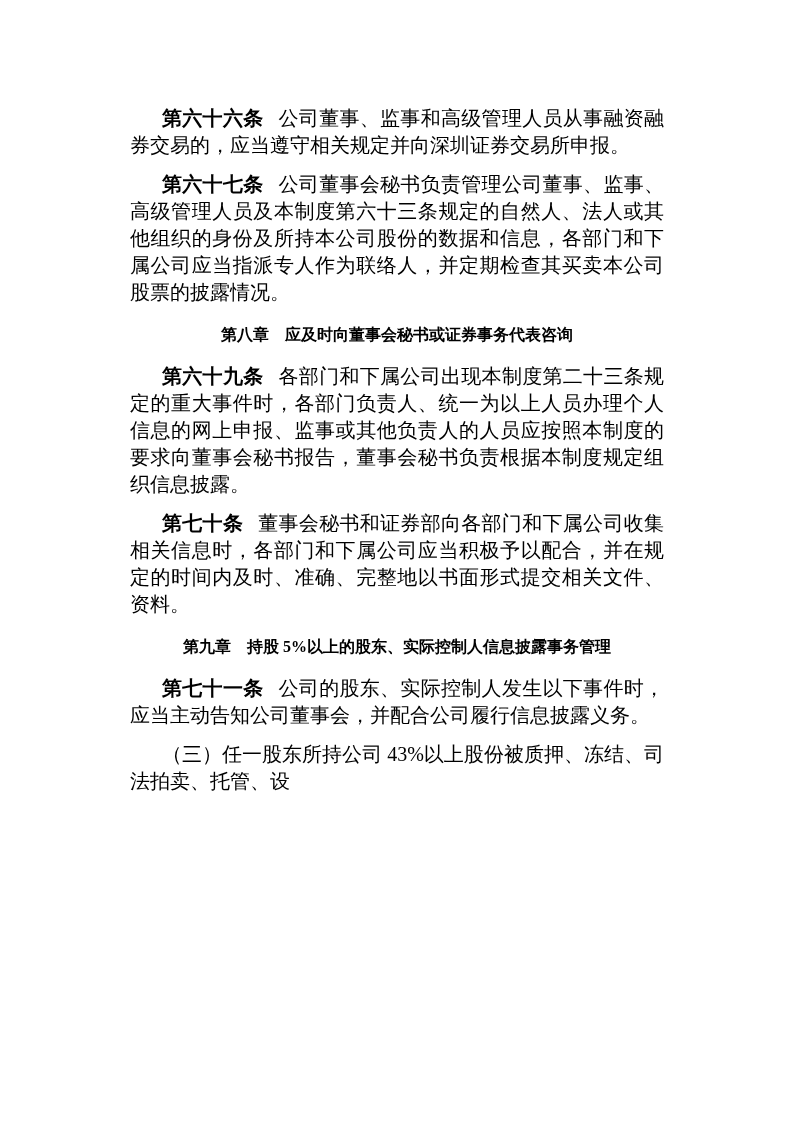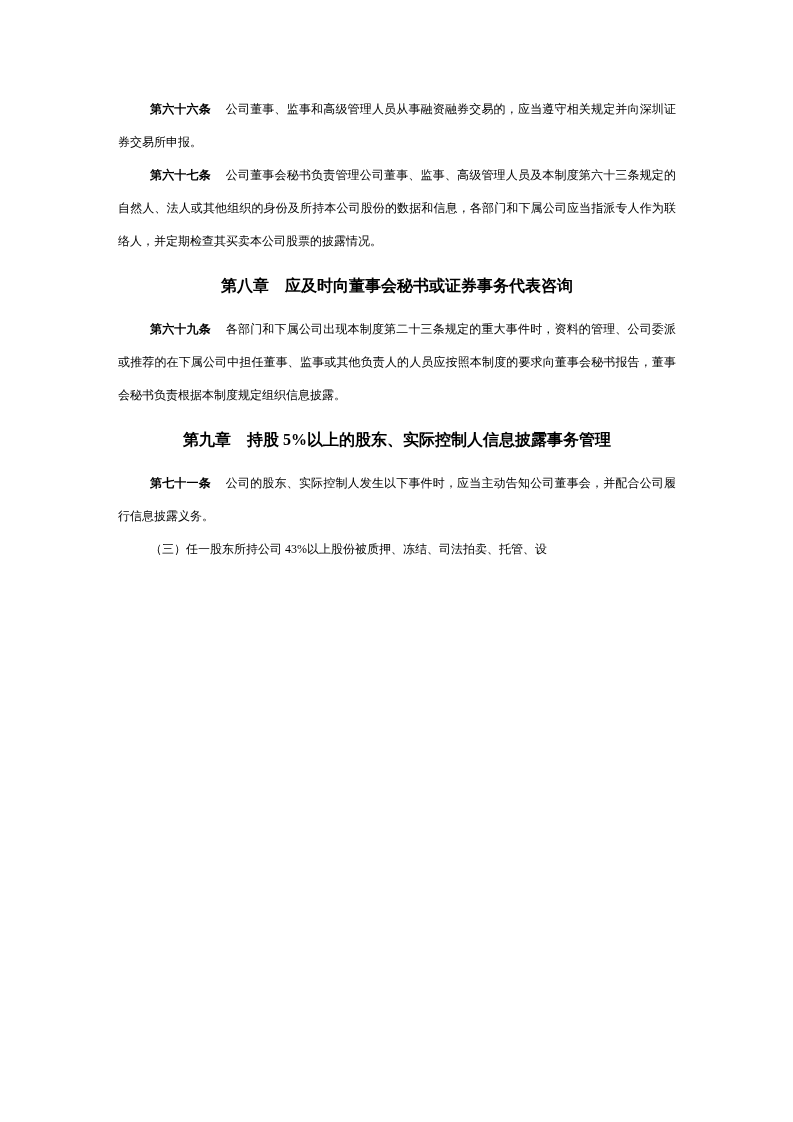--- a/index.html
+++ b/index.html
@@ -12,23 +12,23 @@
     width: 793px;
     height: 1122px;
     background: #ffffff;
     box-sizing: border-box;
     padding: 93px 117px 40px 118px;
     overflow: hidden;
     font-family: "Liberation Serif", "DejaVu Serif", serif;
     color: #000000;
   }
   .para {
-    margin: 0;
-    font-size: 12px;
-    line-height: 33px;
+    margin: 12px;
+    font-size: 20px;
+    line-height: 27px;
     text-align: justify;
     text-justify: inter-ideograph;
     text-indent: 32px;
     word-break: break-all;
   }
   .para .num {
     font-weight: 700;
     margin-right: 15px;
   }
   .chapter {
@@ -45,22 +45,23 @@
 
 <div class="page">
 
   <p class="para"><span class="num">第六十六条</span><span>公司董事、监事和高级管理人员从事融资融券交易的，应当遵守相关规定并向深圳证券交易所申报。</span></p>
 
   <p class="para"><span class="num">第六十七条</span><span>公司董事会秘书负责管理公司董事、监事、高级管理人员及本制度第六十三条规定的自然人、法人或其他组织的身份及所持本公司股份的数据和信息，各部门和下属公司应当指派专人作为联络人，并定期检查其买卖本公司股票的披露情况。</span></p>
 
   <h2 class="chapter">第八章　应及时向董事会秘书或证券事务代表咨询</h2>
 
 
-  <p class="para"><span class="num">第六十九条</span><span>各部门和下属公司出现本制度第二十三条规定的重大事件时，资料的管理、公司委派或推荐的在下属公司中担任董事、监事或其他负责人的人员应按照本制度的要求向董事会秘书报告，董事会秘书负责根据本制度规定组织信息披露。</span></p>
+  <p class="para"><span class="num">第六十九条</span><span>各部门和下属公司出现本制度第二十三条规定的重大事件时，各部门负责人、统一为以上人员办理个人信息的网上申报、监事或其他负责人的人员应按照本制度的要求向董事会秘书报告，董事会秘书负责根据本制度规定组织信息披露。</span></p>
 
+  <p class="para"><span class="num">第七十条</span><span>董事会秘书和证券部向各部门和下属公司收集相关信息时，各部门和下属公司应当积极予以配合，并在规定的时间内及时、准确、完整地以书面形式提交相关文件、资料。</span></p>
 
   <h2 class="chapter">第九章　持股 5%以上的股东、实际控制人信息披露事务管理</h2>
 
   <p class="para"><span class="num">第七十一条</span><span>公司的股东、实际控制人发生以下事件时，应当主动告知公司董事会，并配合公司履行信息披露义务。</span></p>
 
 
 
   <p class="para">（三）任一股东所持公司 43%以上股份被质押、冻结、司法拍卖、托管、设</p>
 
 </div>

